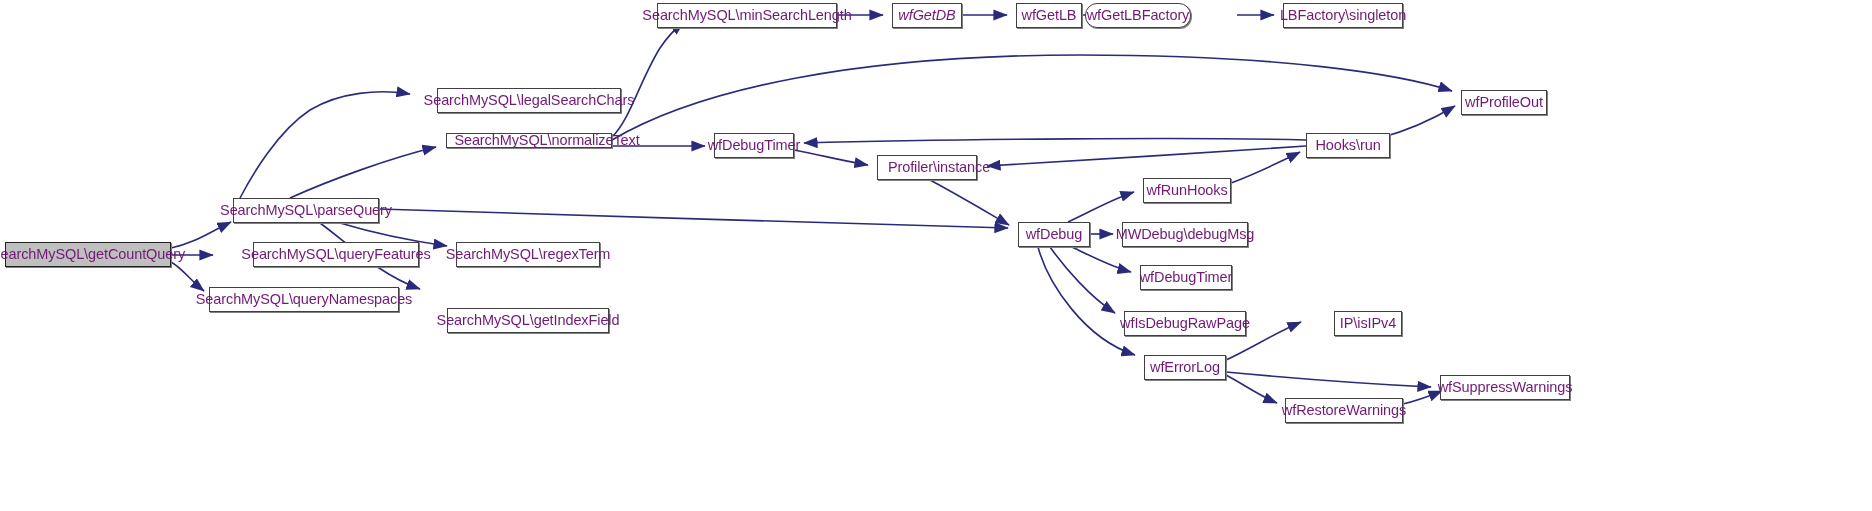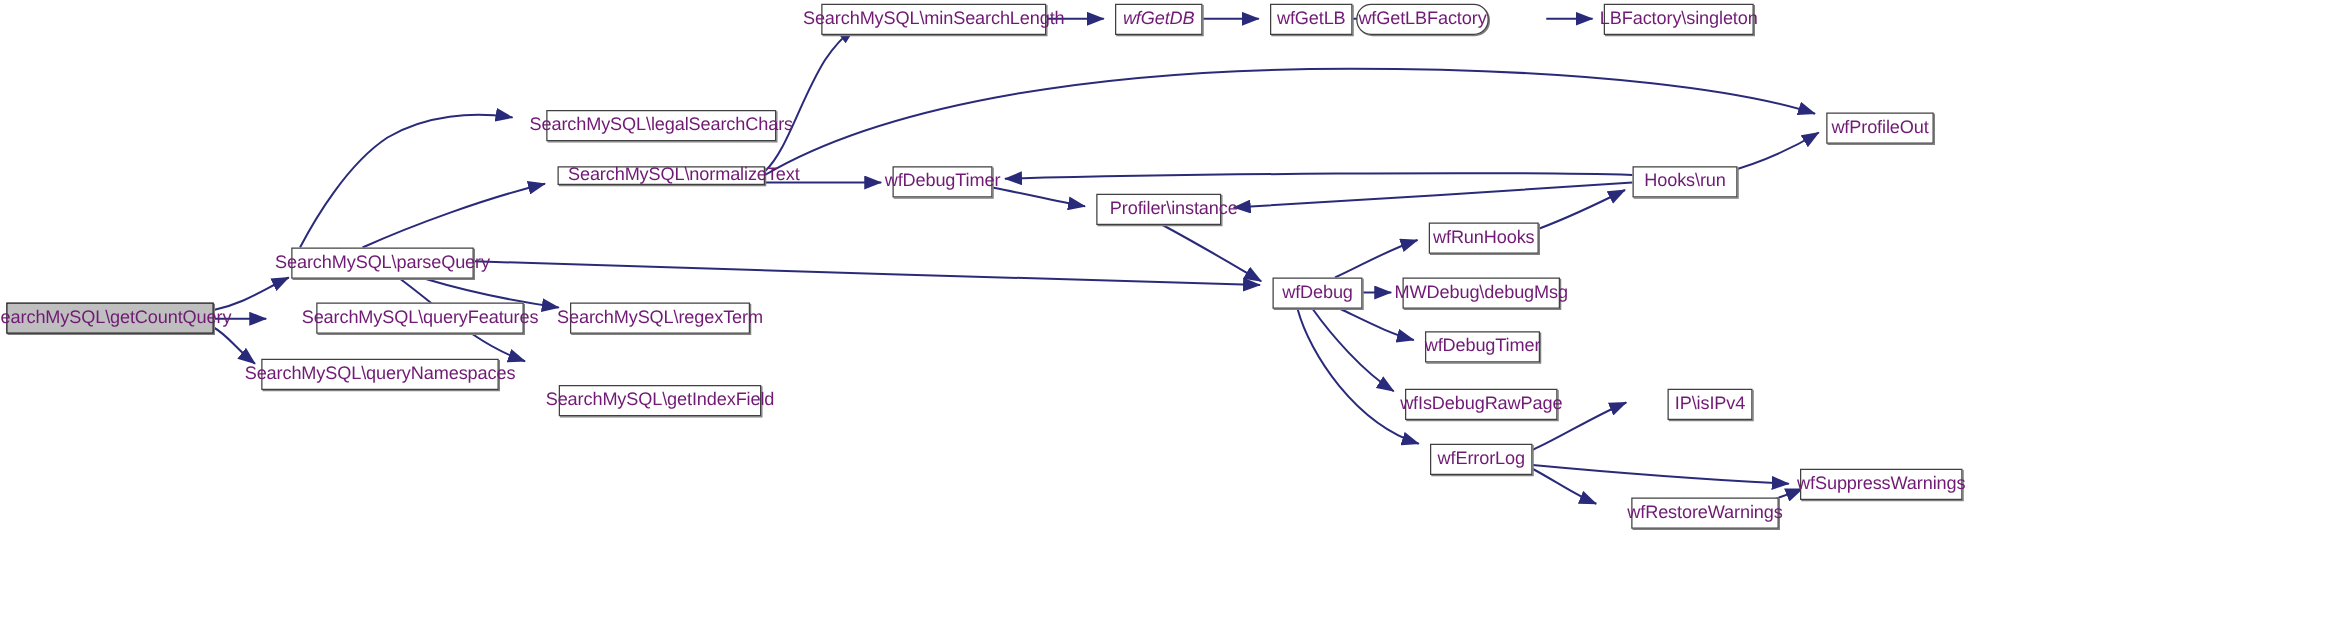--- a/index.html
+++ b/index.html
@@ -161,18 +161,18 @@
       </div>
       <div class="node" style="left: 1144px; top: 355px; width: 82px; height: 25px;">
         <span class="node-label">wfErrorLog</span>
       </div>
       <div class="node" style="left: 1310px; top: 311px; width: 68px; height: 25px; margin-left: 24px;">
         <span class="node-label">IP\isIPv4</span>
       </div>
       <div class="node" style="left: 1440px; top: 375px; width: 130px; height: 25px;">
         <span class="node-label">wfSuppressWarnings</span>
       </div>
-      <div class="node" style="left: 1285px; top: 398px; width: 118px; height: 25px; margin-left: 20px;">
+      <div class="node" style="left: 1285px; top: 398px; width: 118px; height: 25px;">
         <span class="node-label">wfRestoreWarnings</span>
       </div>
     </div>
 
 </div>
 
 </body></html>

